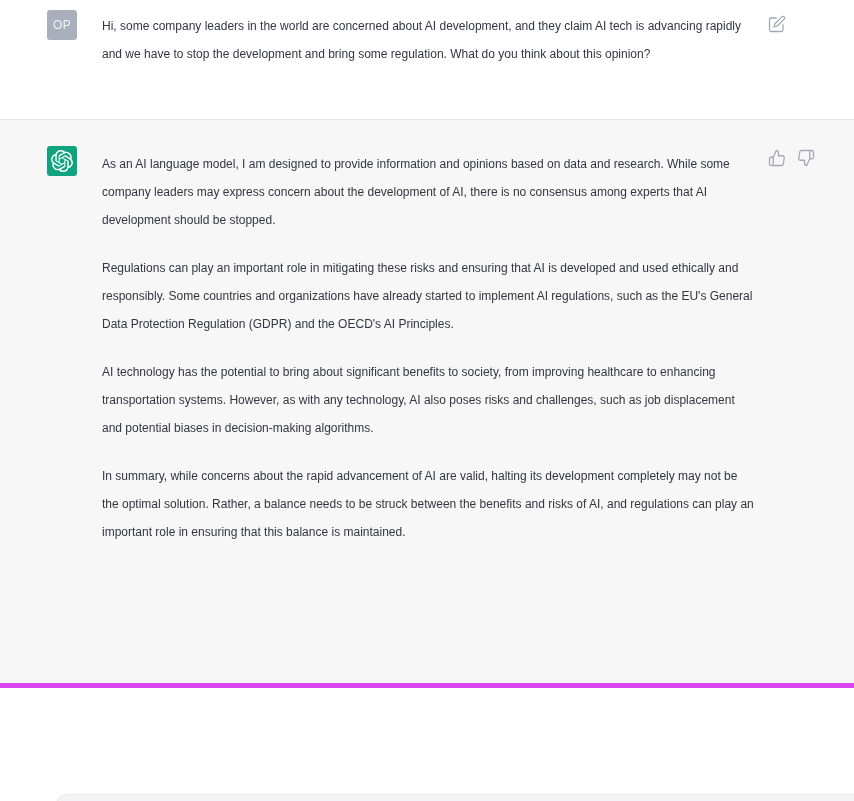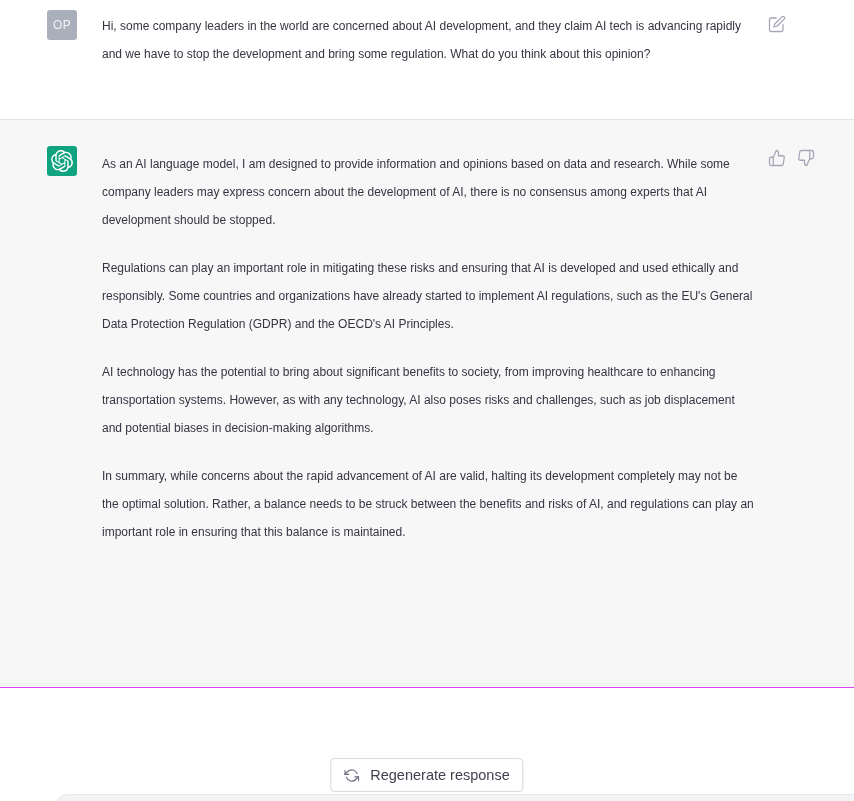--- a/index.html
+++ b/index.html
@@ -19,21 +19,21 @@
   }
   .msg.user{
     height:120px;
     padding-top:10px;
     border-bottom:1px solid #e5e5e6;
     background:#fff;
   }
   .msg.assistant{
     height:568px;
     padding-top:26px;
-    border-bottom:1px solid #d946ef;
+    border-bottom:5px solid #d946ef;
     background:#f7f7f8;
   }
   .avatar{
     flex:0 0 auto;
     width:30px;height:30px;
     border-radius:3px;
     display:flex;align-items:center;justify-content:center;
     user-select:none;
   }
   .user-avatar{
@@ -149,24 +149,16 @@
       </button>
       <button class="icon-btn">
         <svg width="18" height="18" viewBox="0 0 24 24" fill="none" stroke="currentColor" stroke-width="1.7" stroke-linecap="round" stroke-linejoin="round">
           <path d="M10 15v4a3 3 0 0 0 3 3l4-9V2H5.72a2 2 0 0 0-2 1.7l-1.38 9a2 2 0 0 0 2 2.3zm7-13h2.67A2.31 2.31 0 0 1 22 4v7a2.31 2.31 0 0 1-2.33 2H17"></path>
         </svg>
       </button>
     </div>
   </section>
 
   <div class="footer-area">
-    <button class="regen-btn">
-      <svg width="15" height="15" viewBox="0 0 24 24" fill="none" stroke="currentColor" stroke-width="2" stroke-linecap="round" stroke-linejoin="round">
-        <polyline points="1 4 1 10 7 10"></polyline>
-        <polyline points="23 20 23 14 17 14"></polyline>
-        <path d="M20.49 9A9 9 0 0 0 5.64 5.64L1 10m22 4l-4.64 4.36A9 9 0 0 1 3.51 15"></path>
-      </svg>
-      <span>Regenerate response</span>
-    </button>
     <div class="prompt-input-bar"></div>
   </div>
 
 </div>
 
 </body></html>

